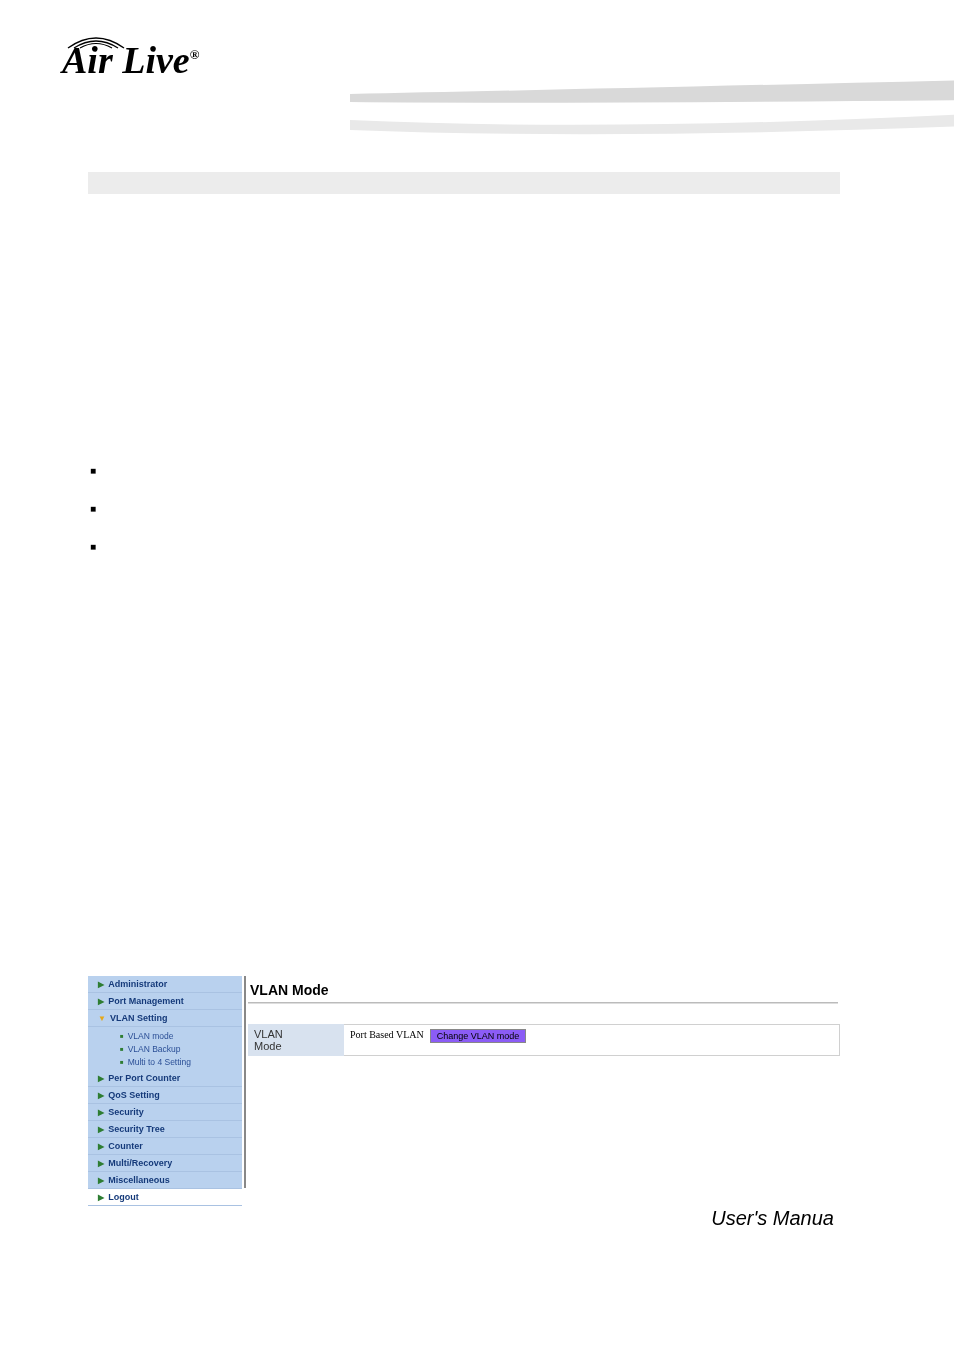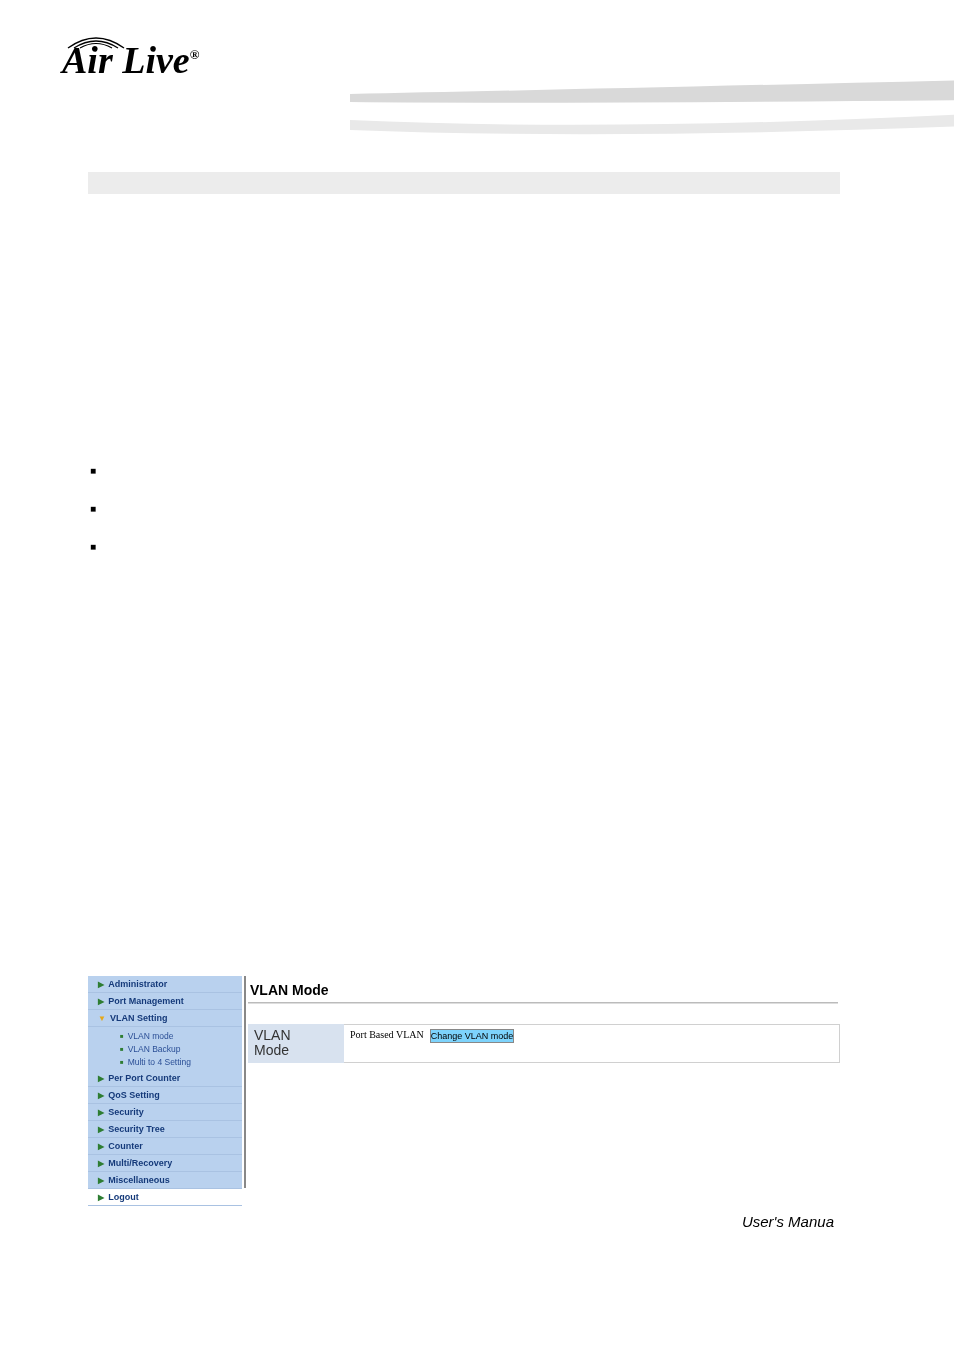--- a/index.html
+++ b/index.html
@@ -139,51 +139,51 @@
 }
 .vlan-row {
   margin-left: 2px;
   display: flex;
   align-items: stretch;
 }
 .vlan-label-cell {
   width: 96px;
   background: #d8e2ef;
   padding: 4px 6px;
-  font-size: 14px;
+  font-size: 11px;
   color: #333;
   line-height: 1.1;
 }
 .vlan-value-cell {
   flex: 1;
   background: #fff;
   border: 1px solid #d0d0d0;
   border-left: 0;
   padding: 4px 6px;
   font-size: 10px;
   font-family: "Times New Roman", serif;
   display: flex;
   align-items: flex-start;
   gap: 6px;
 }
 .vlan-btn {
   font-family: Verdana, Arial, sans-serif;
   font-size: 9px;
-  background: #7dd3fc;
+  background: #8b5cf6;
   border: 1px solid #888;
-  padding: 1px 0;
+  padding: 1px 6px;
   cursor: pointer;
 }
 .footer-text {
   position: absolute;
   bottom: 120px;
   right: 120px;
   font-style: italic;
   font-family: Arial, sans-serif;
-  font-size: 15px;
+  font-size: 20px;
   color: #000;
 }
 </style>
 </head>
 <body>
 
 <div class="logo-area">
   <svg class="logo-wifi" width="60" height="18" viewBox="0 0 60 18">
     <path d="M2 16 Q30 -4 58 16" stroke="#000" stroke-width="1.4" fill="none"></path>
     <path d="M8 16 Q30 2 52 16" stroke="#000" stroke-width="1.3" fill="none"></path>

